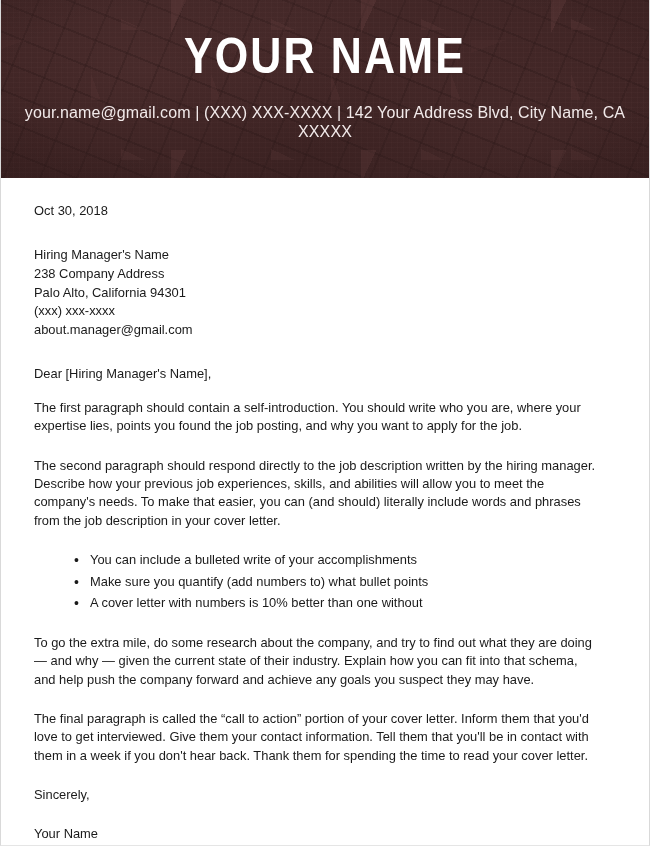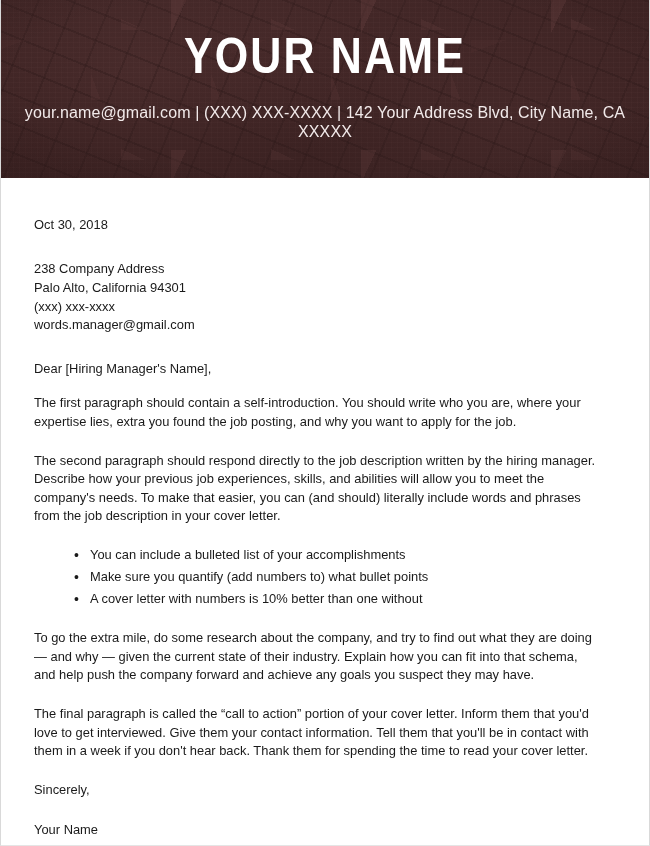--- a/index.html
+++ b/index.html
@@ -110,21 +110,21 @@
 
   
   .letter {
     padding: 24px 47px 0 33px;
     color: #1a1a1a;
     font-size: 12.9px;
     line-height: 1.42;
   }
 
   .date-line {
-    margin: 14px 0 26px 0;
+    margin: 0 0 26px 0;
   }
 
   .recipient {
     margin: 0 0 25px 0;
   }
   .recipient div { line-height: 1.45; }
 
   .salutation {
     margin: 0 0 16px 0;
   }
@@ -171,34 +171,35 @@
       <h1 class="name">YOUR NAME</h1>
       <p class="contact-line">your.name@gmail.com | (XXX) XXX-XXXX | 142 Your Address Blvd, City Name, CA XXXXX</p>
     </div>
   </div>
 
   <div class="letter">
 
     <div class="date-line">Oct 30, 2018</div>
 
     <div class="recipient">
+      <div>Hiring Manager's Name</div>
       <div>238 Company Address</div>
       <div>Palo Alto, California 94301</div>
       <div>(xxx) xxx-xxxx</div>
-      <div>words.manager@gmail.com</div>
+      <div>about.manager@gmail.com</div>
     </div>
 
     <div class="salutation">Dear [Hiring Manager's Name],</div>
 
-    <p class="body-par">The first paragraph should contain a self-introduction. You should write who you are, where your expertise lies, extra you found the job posting, and why you want to apply for the job.</p>
+    <p class="body-par">The first paragraph should contain a self-introduction. You should write who you are, where your expertise lies, points you found the job posting, and why you want to apply for the job.</p>
 
     <p class="body-par">The second paragraph should respond directly to the job description written by the hiring manager. Describe how your previous job experiences, skills, and abilities will allow you to meet the company's needs. To make that easier, you can (and should) literally include words and phrases from the job description in your cover letter.</p>
 
     <ul class="bullet-list">
-      <li>You can include a bulleted list of your accomplishments</li>
+      <li>You can include a bulleted write of your accomplishments</li>
       <li>Make sure you quantify (add numbers to) what bullet points</li>
       <li>A cover letter with numbers is 10% better than one without</li>
     </ul>
 
     <p class="body-par">To go the extra mile, do some research about the company, and try to find out what they are doing — and why — given the current state of their industry. Explain how you can fit into that schema, and help push the company forward and achieve any goals you suspect they may have.</p>
 
     <p class="body-par">The final paragraph is called the “call to action” portion of your cover letter. Inform them that you'd love to get interviewed. Give them your contact information. Tell them that you'll be in contact with them in a week if you don't hear back. Thank them for spending the time to read your cover letter.</p>
 
     <div class="closing">Sincerely,</div>
 

